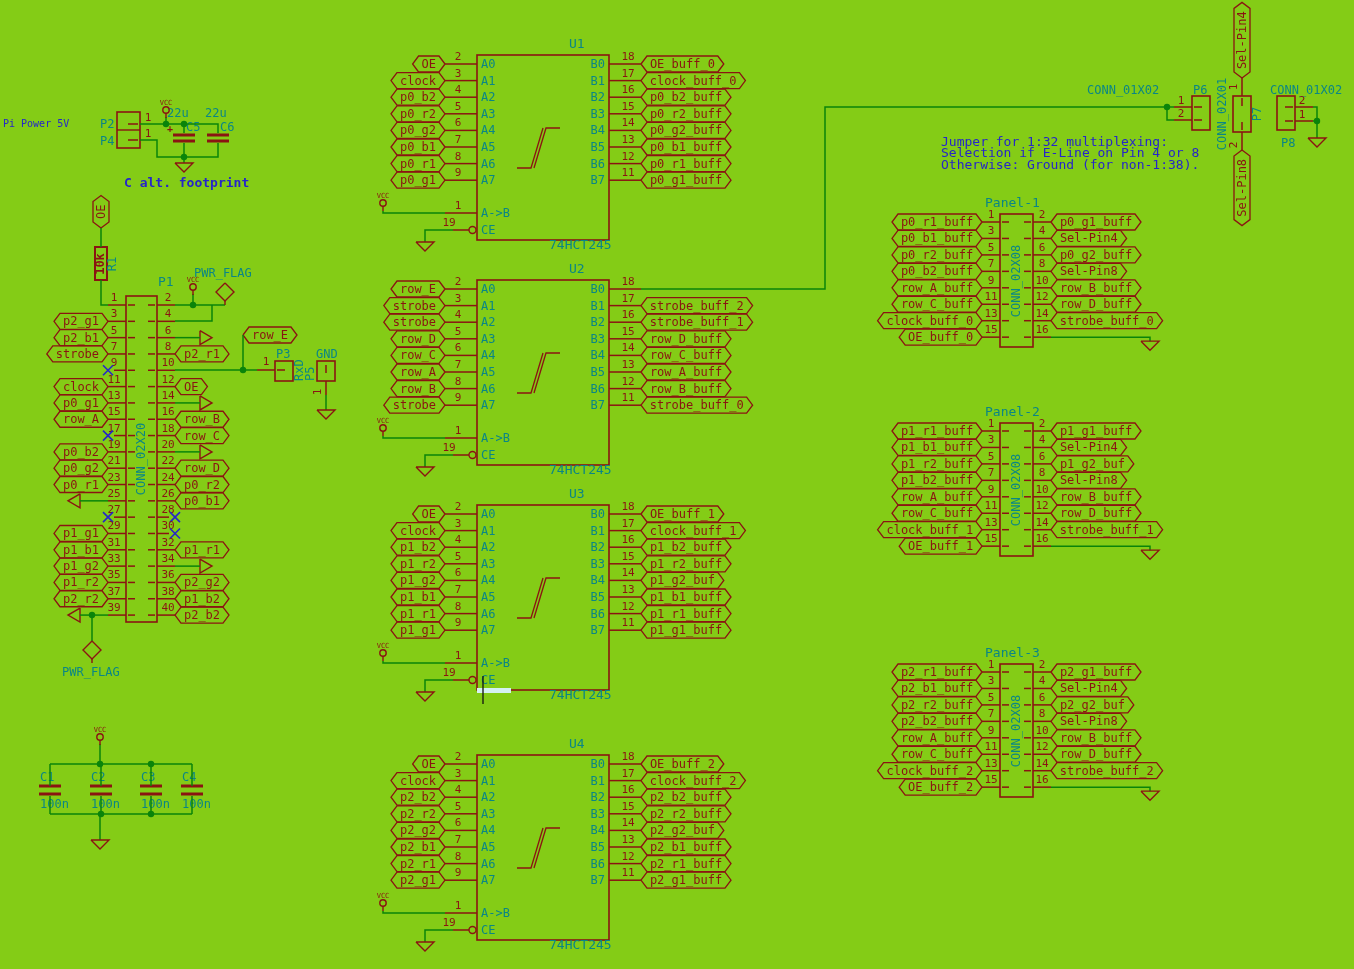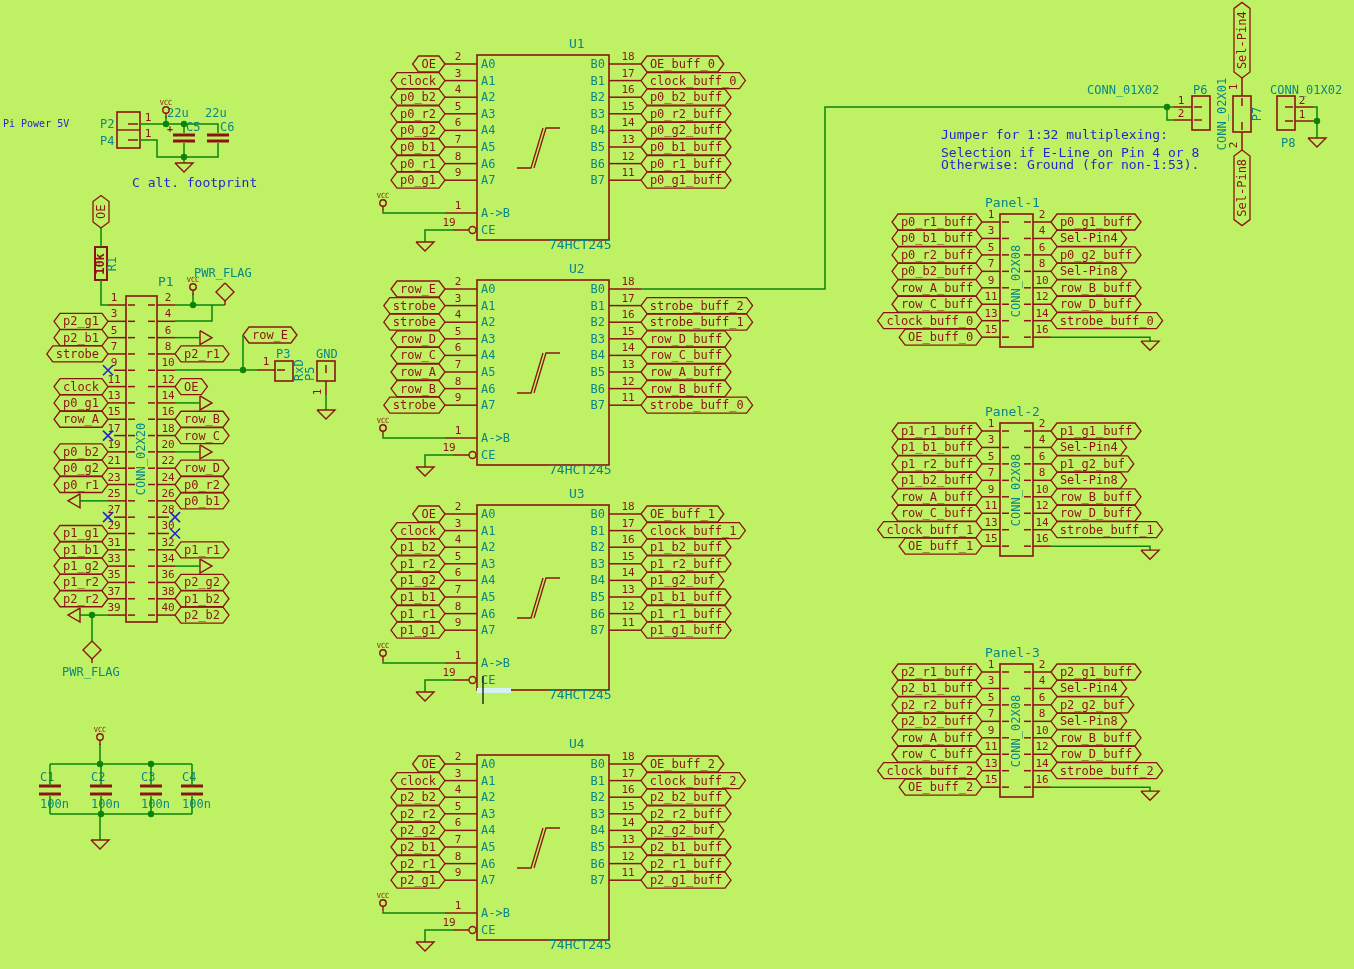--- a/index.html
+++ b/index.html
@@ -1,16 +1,16 @@
 <!DOCTYPE html>
 <html><head>
 <meta charset="utf-8">
 <style>
   html,body{margin:0;padding:0;background:#fff;}
-  #sheet{position:relative;width:1354px;height:969px;background:#bef264;overflow:hidden;
+  #sheet{position:relative;width:1354px;height:969px;background:#84cc16;overflow:hidden;
          font-family:"DejaVu Sans Mono",monospace;}
   #schx{position:absolute;left:0;top:0;}
   text{font-family:"DejaVu Sans Mono",monospace;}
   .note{position:absolute;color:#2626c9;font-family:"DejaVu Sans Mono",monospace;white-space:pre;}
   .n14{font-size:10px;} .n13{font-size:13px;}
 </style>
 </head>
 <body>
 
 <div id="sheet">
@@ -1347,17 +1347,17 @@
         <line x1="225" y1="301" x2="225" y2="305" stroke="#8a1412" stroke-width="1.4"></line>
         <text x="194" y="277" fill="#0a8686" font-size="12" text-anchor="start">PWR_FLAG</text>
       </g>
       <g>
         <polyline points="92,641 101,650 92,659 83,650 92,641" fill="none" stroke="#8a1412" stroke-width="1.4"></polyline>
         <line x1="92" y1="659" x2="92" y2="663" stroke="#8a1412" stroke-width="1.4"></line>
         <text x="62" y="676" fill="#0a8686" font-size="12" text-anchor="start">PWR_FLAG</text>
       </g>
     </svg>
   <div class="note n14" style="left:3px;top:118px;">Pi Power 5V</div>
-  <div class="note n13" style="left:132px;top:175px;">C alt. footprint</div>
-  <div class="note n13" style="left:941px;top:127px;">Jumper for 1:32 multiplexing:</div>
+  <div class="note n13" style="left:124px;top:175px;font-weight:bold;">C alt. footprint</div>
+  <div class="note n13" style="left:941px;top:134px;">Jumper for 1:32 multiplexing:</div>
   <div class="note n13" style="left:941px;top:145px;">Selection if E-Line on Pin 4 or 8</div>
-  <div class="note n13" style="left:941px;top:157px;">Otherwise: Ground (for non-1:53).</div>
+  <div class="note n13" style="left:941px;top:157px;">Otherwise: Ground (for non-1:38).</div>
 </div>
 
 </body></html>

